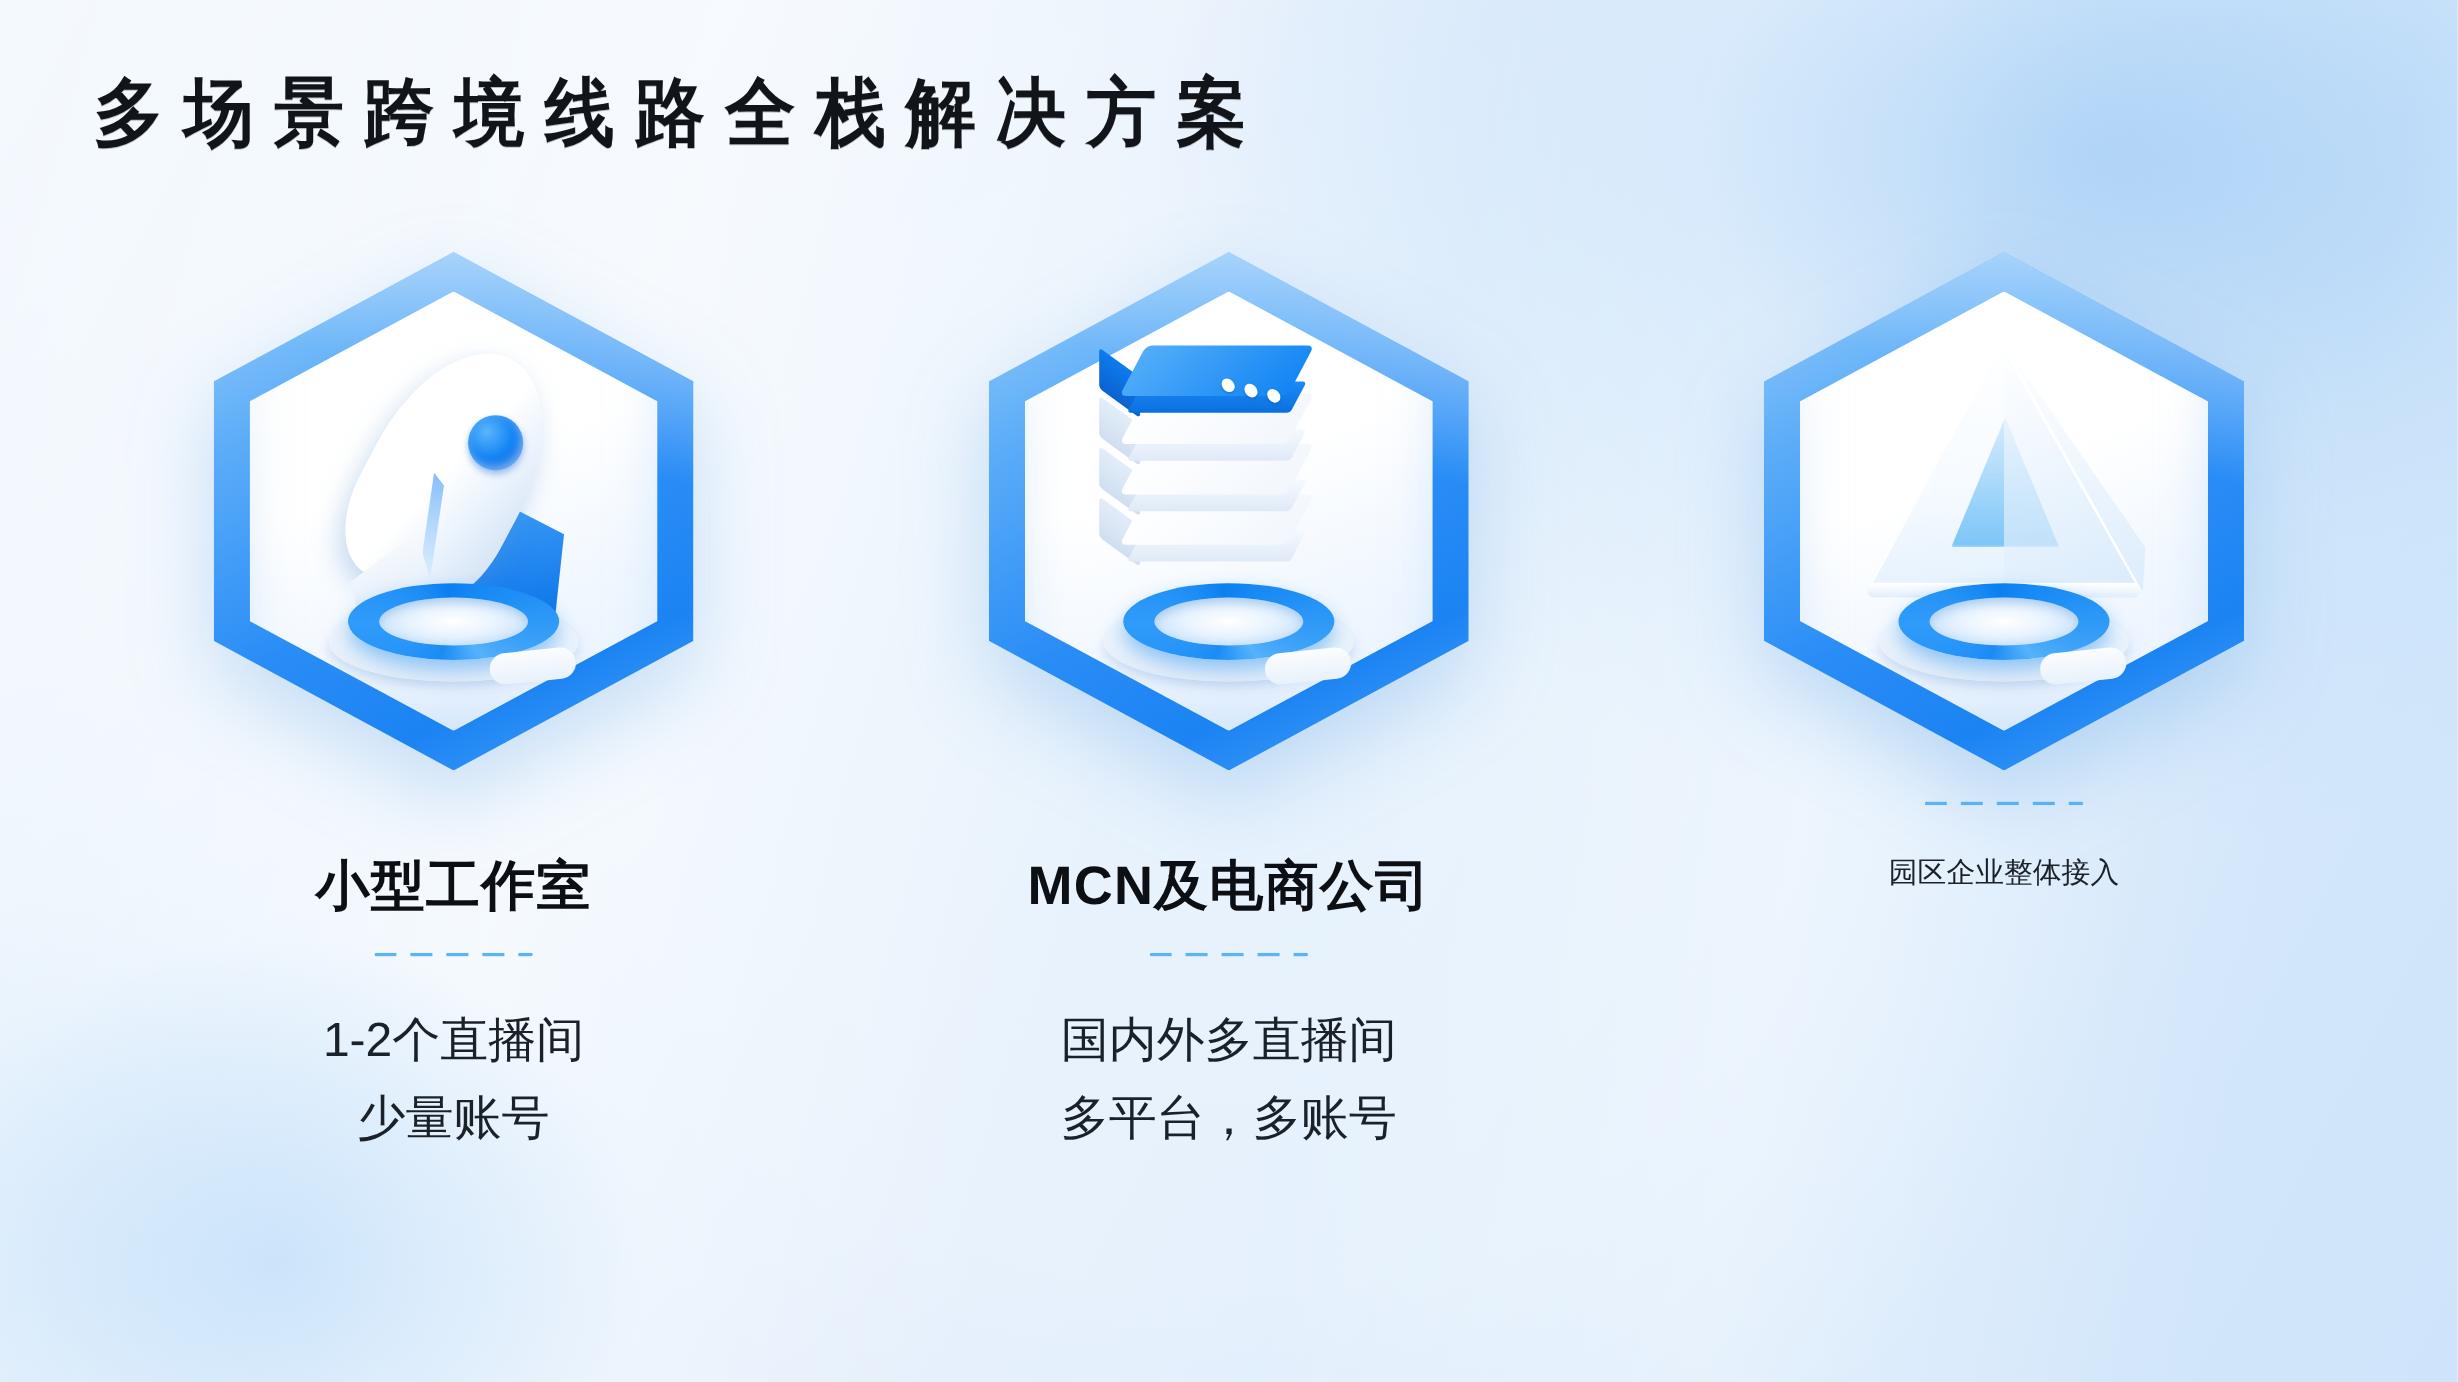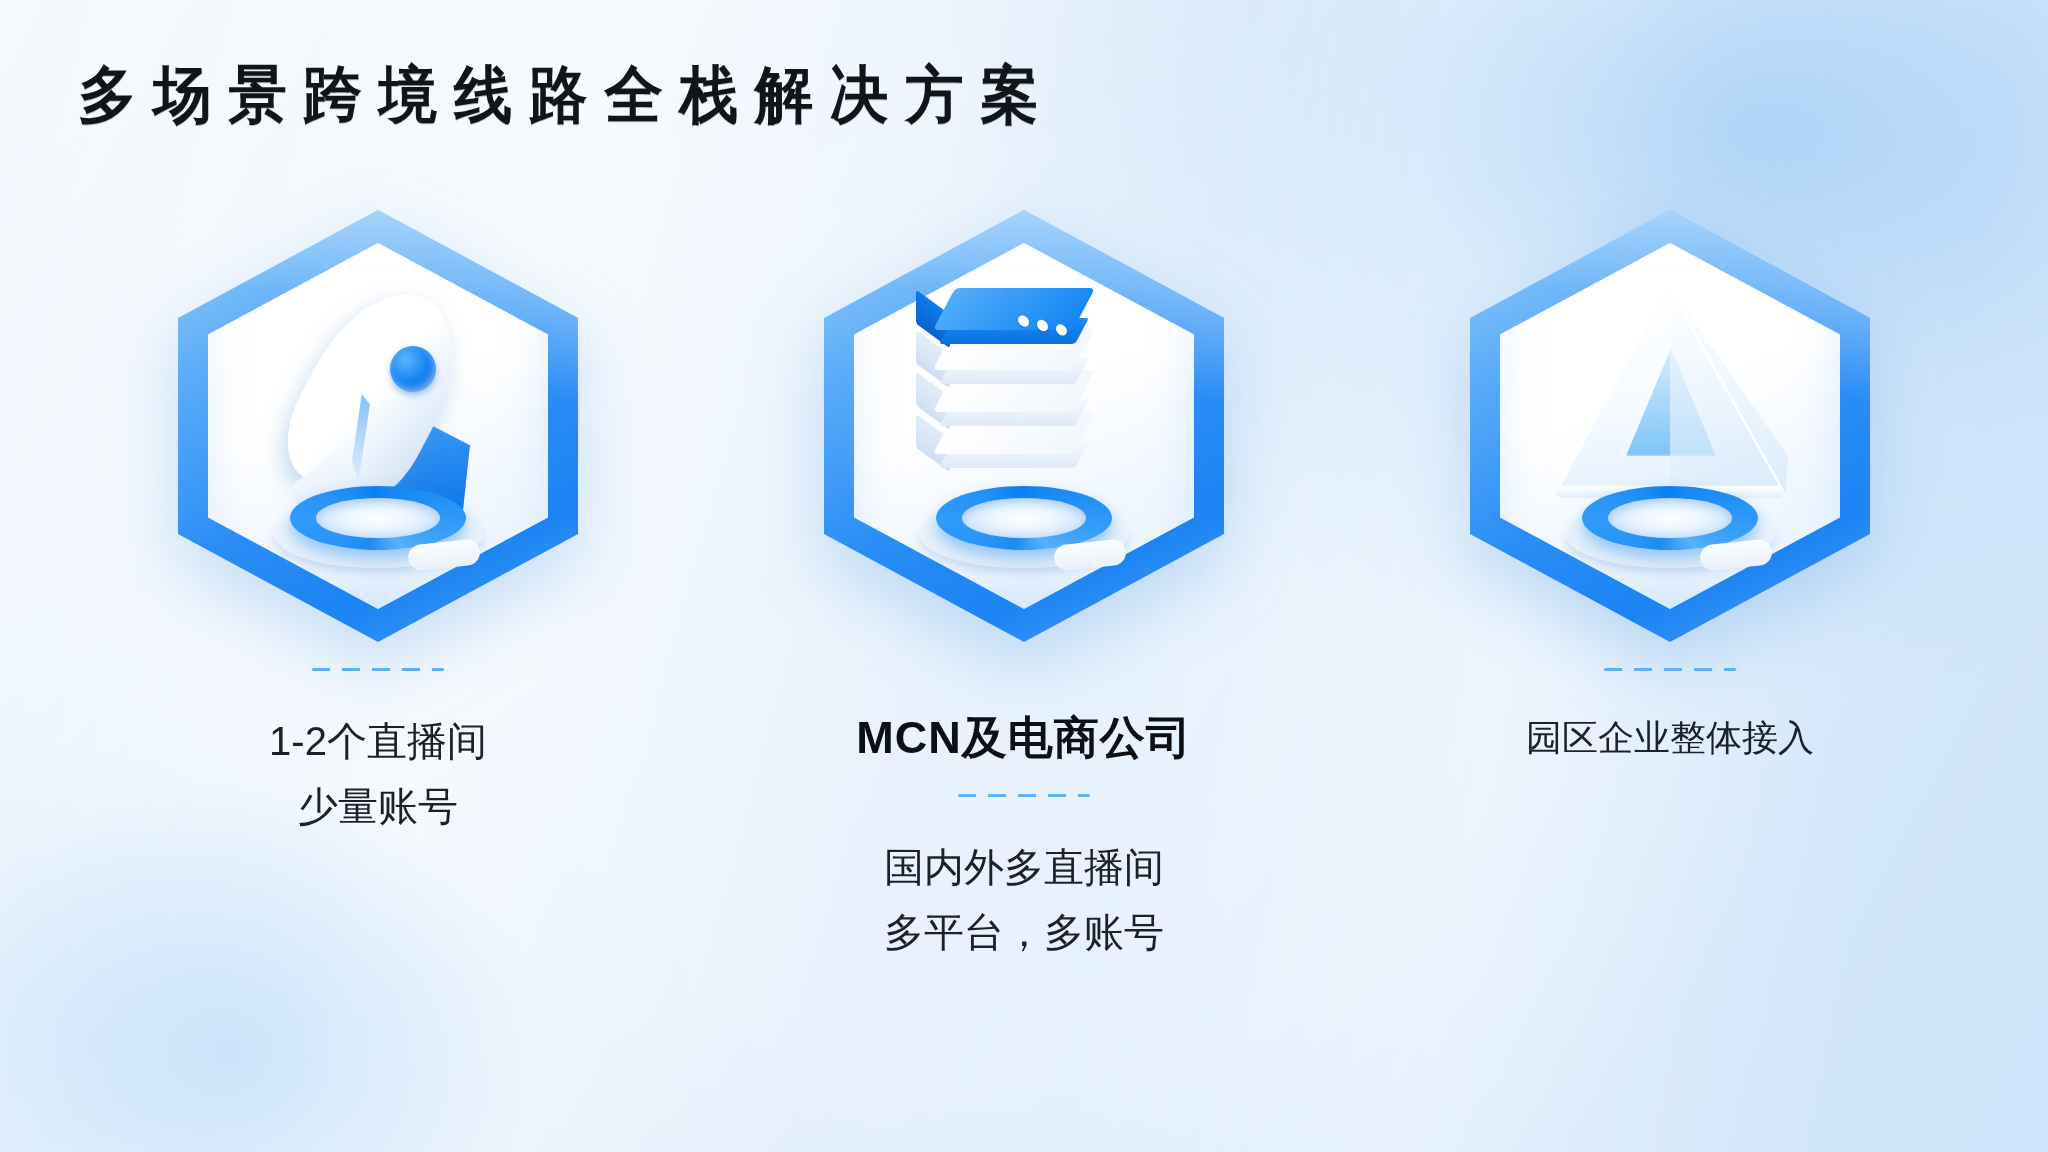--- a/index.html
+++ b/index.html
@@ -407,21 +407,21 @@
   .card-body {
     margin-top: 38px;
     text-align: center;
     font-size: 40px;
     line-height: 1.62;
     color: #1b2128;
     white-space: nowrap;
   }
   .card-body .line { display: block; }
 
-  .card-3 .card-body { font-size: 36px; }
+  .card-3 .card-body { font-size: 24px; }
 </style>
 </head>
 <body>
 
 <div class="stage">
   <div class="sweep"></div>
   <div class="corner-glow"></div>
   <div class="corner-glow-bl"></div>
 
   <div class="page-title">多场景跨境线路全栈解决方案</div>
@@ -443,20 +443,21 @@
             <div class="rocket-window"></div>
           </div>
           <div class="ring-base">
             <div class="ring-plate"></div>
             <div class="ring-torus"></div>
             <div class="ring-hole"></div>
             <div class="ring-notch"></div>
           </div>
         </div>
       </div>
+      <div class="card-title">小型工作室</div>
       <div class="divider"></div>
       <div class="card-body">
         <span class="line">1-2个直播间</span>
         <span class="line">少量账号</span>
       </div>
     </div>
 
     <div class="card card-2">
       <div class="hex-wrap">
         <div class="hex-outer"></div>

